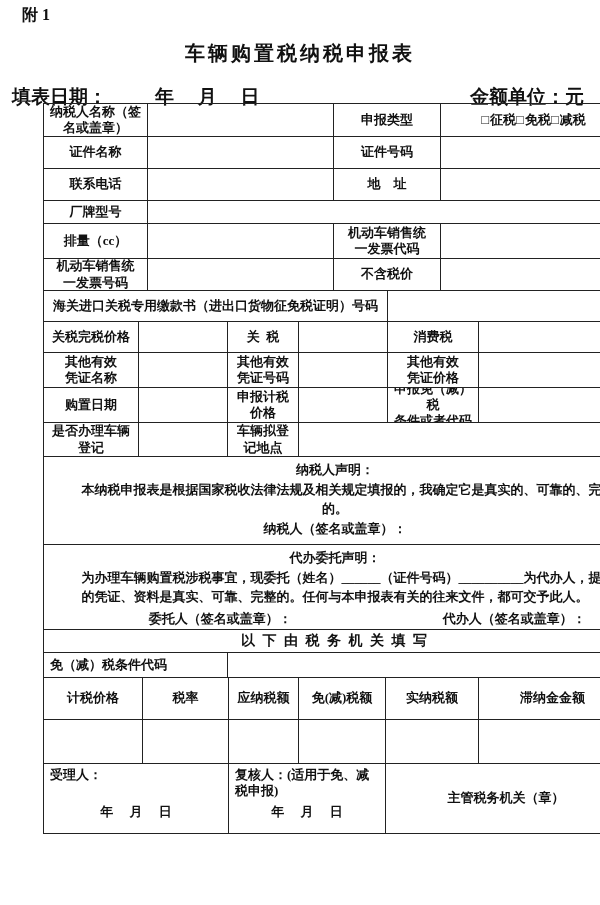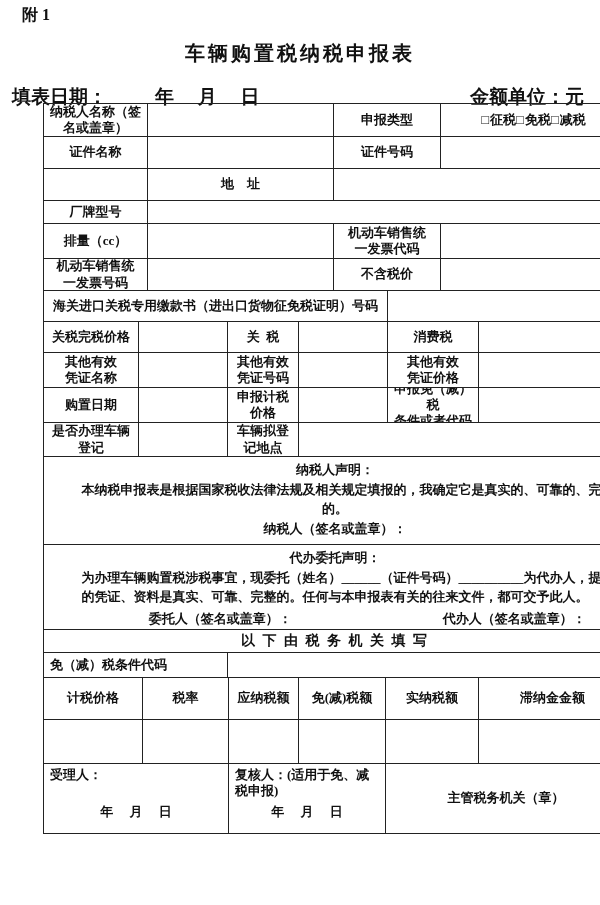--- a/index.html
+++ b/index.html
@@ -129,20 +129,21 @@
   </div>
 
   <div class="row cols4 r-cert">
     <div class="cell">证件名称</div>
     <div class="cell"></div>
     <div class="cell">证件号码</div>
     <div class="cell"></div>
   </div>
 
   <div class="row cols4 r-phone">
+    <div class="cell">联系电话</div>
     <div class="cell"></div>
     <div class="cell">地    址</div>
     <div class="cell"></div>
   </div>
 
 
   <div class="row cols2a r-brand">
     <div class="cell">厂牌型号</div>
     <div class="cell"></div>
   </div>

